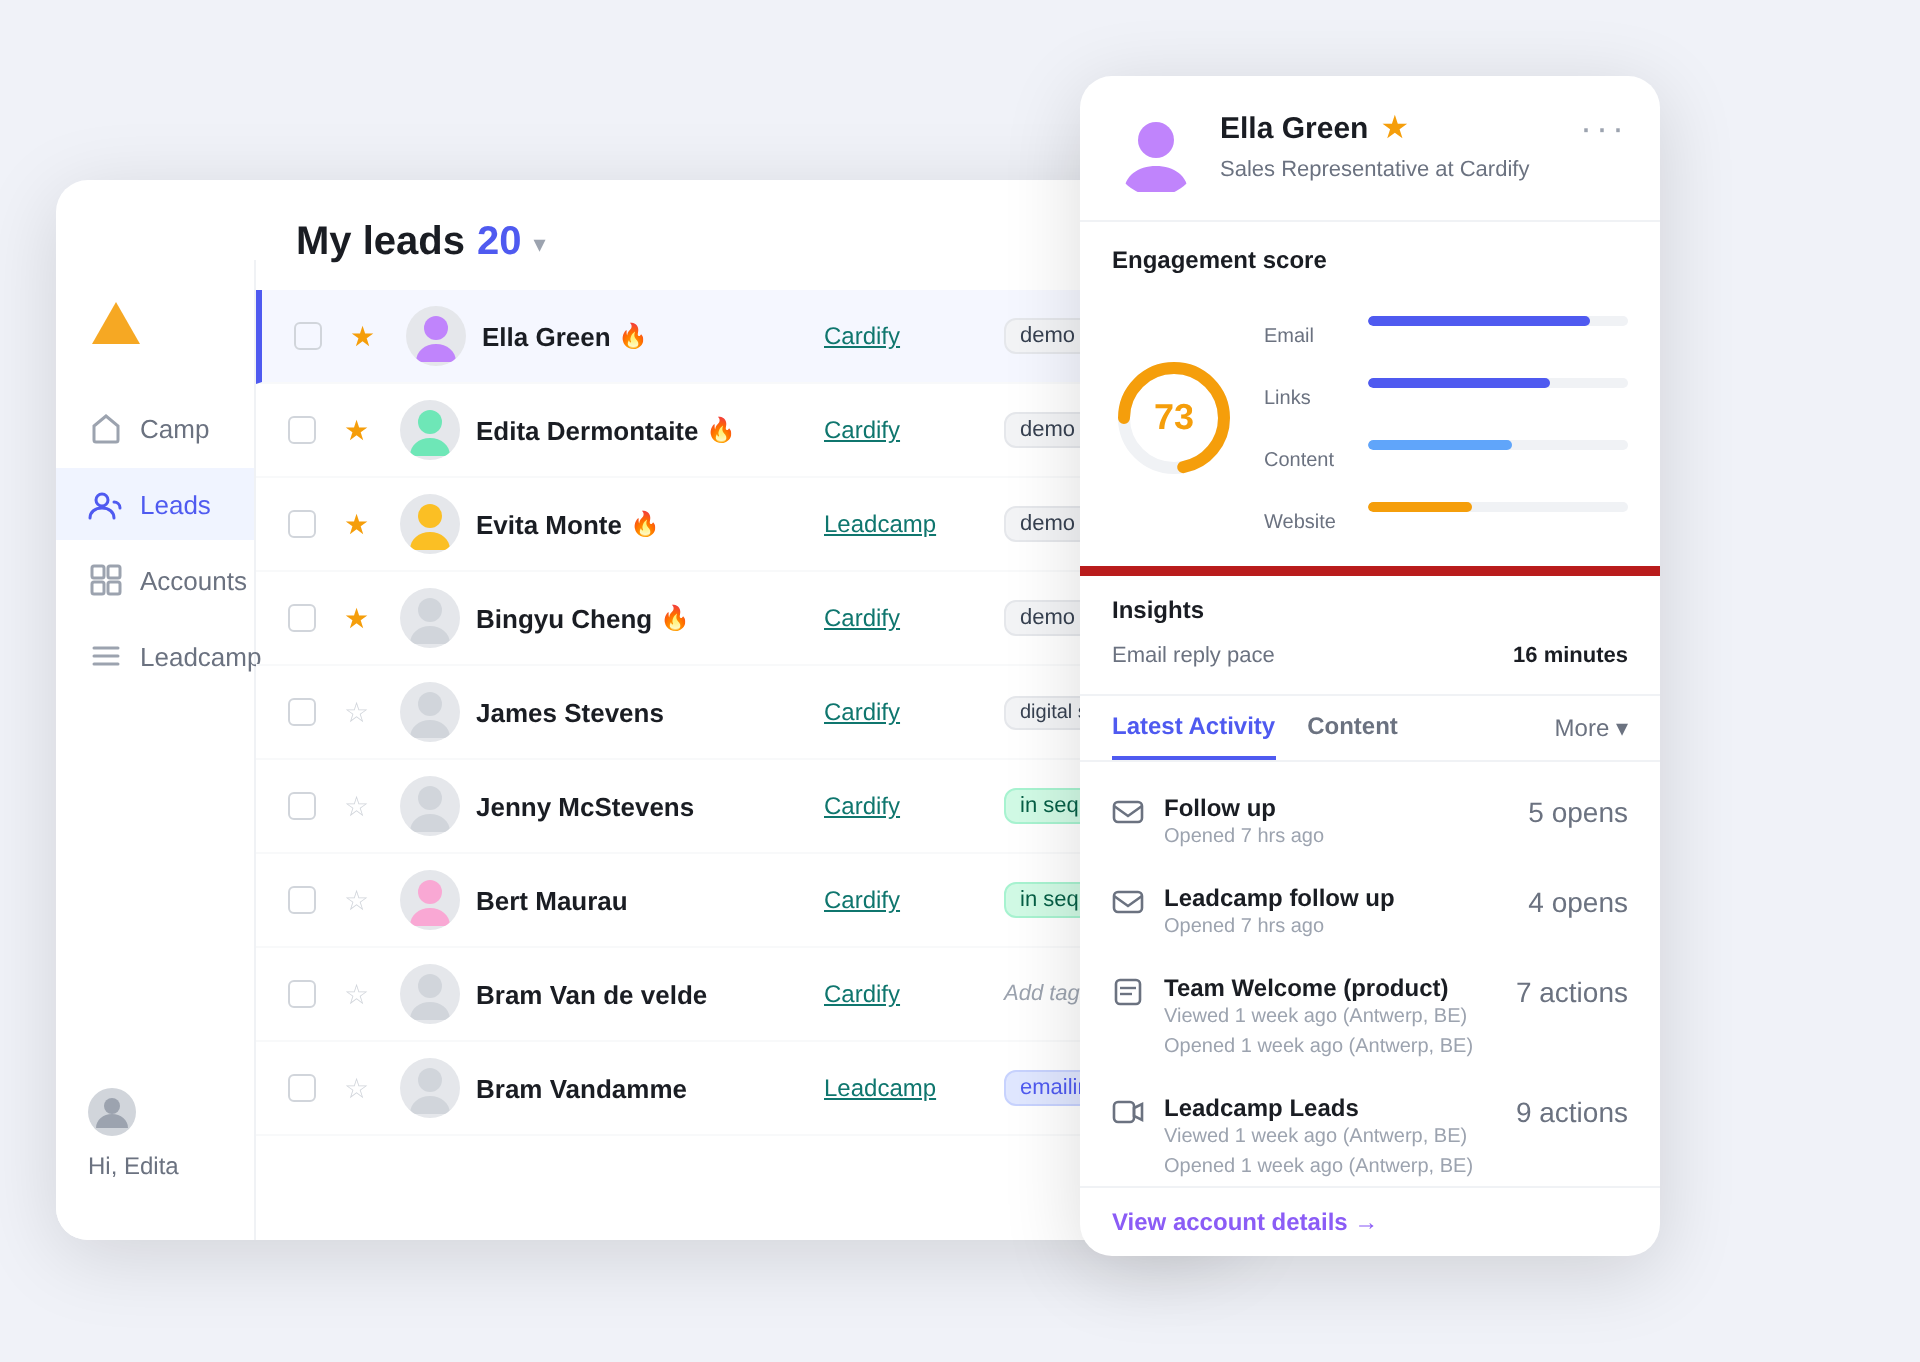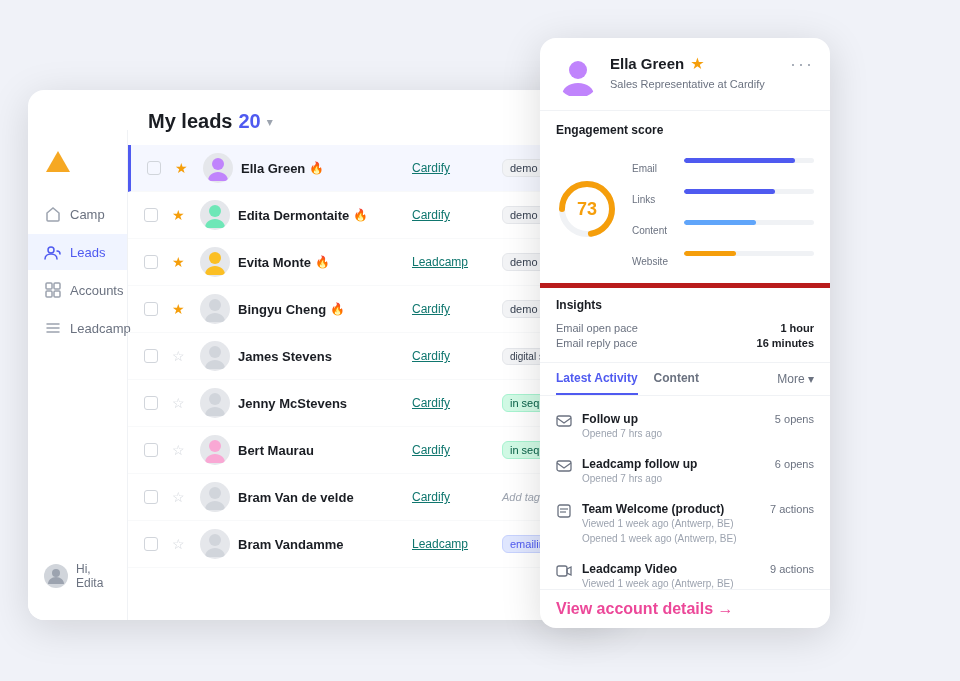--- a/index.html
+++ b/index.html
@@ -71,24 +71,24 @@
       color: #4f5af0;
     }
     .sidebar-item .nav-icon {
       width: 18px;
       height: 18px;
       flex-shrink: 0;
     }
     .sidebar-bottom {
       padding: 12px 16px;
       display: flex;
-      align-items: center;
       gap: 8px;
       font-size: 12px;
       color: #6b7280;
+      flex-direction: column;
     }
     .avatar-small {
       width: 24px;
       height: 24px;
       border-radius: 50%;
       background: #d1d5db;
       overflow: hidden;
       flex-shrink: 0;
     }
 
@@ -386,32 +386,32 @@
       font-size: 12px;
       font-weight: 600;
       color: #1a1d23;
     }
     .activity-sub {
       font-size: 10px;
       color: #9ca3af;
       line-height: 1.5;
     }
     .activity-count {
-      font-size: 11px;
+      font-size: 14px;
       color: #6b7280;
       white-space: nowrap;
       margin-top: 1px;
     }
 
     
     .view-account-link {
       padding: 10px 16px;
       border-top: 1px solid #f0f2f5;
-      font-size: 16px;
-      color: #ec4899;
+      font-size: 12px;
+      color: #8b5cf6;
       font-weight: 600;
       cursor: pointer;
       display: flex;
       align-items: center;
       gap: 4px;
     }
 
     
     .checkbox-empty {
       width: 14px; height: 14px;
@@ -727,24 +727,20 @@
             <div class="score-bar-fill bar-yellow" style="width:40%"></div>
           </div>
         </div>
       </div>
     </div>
   </div>
 
   <div class="insights-section">
     <div class="section-title">Insights</div>
     <div class="insights-row">
-      <span class="insights-label">Email open pace</span>
-      <span class="insights-value">1 hour</span>
-    </div>
-    <div class="insights-row">
       <span class="insights-label">Email reply pace</span>
       <span class="insights-value">16 minutes</span>
     </div>
   </div>
 
   <div class="activity-tabs">
     <div class="activity-tab active">Latest Activity</div>
     <div class="activity-tab">Content</div>
     <div class="activity-tab-more">More ▾</div>
   </div>
@@ -769,21 +765,21 @@
       <div class="activity-icon">
         <svg width="16" height="16" viewBox="0 0 16 16" fill="none">
           <rect x="1" y="3" width="14" height="10" rx="2" stroke="#6b7280" stroke-width="1.3"></rect>
           <path d="M1 5l7 5 7-5" stroke="#6b7280" stroke-width="1.3"></path>
         </svg>
       </div>
       <div class="activity-body">
         <div class="activity-title">Leadcamp follow up</div>
         <div class="activity-sub">Opened 7 hrs ago</div>
       </div>
-      <div class="activity-count">6 opens</div>
+      <div class="activity-count">4 opens</div>
     </div>
 
     <div class="activity-item">
       <div class="activity-icon">
         <svg width="16" height="16" viewBox="0 0 16 16" fill="none">
           <rect x="2" y="2" width="12" height="12" rx="2" stroke="#6b7280" stroke-width="1.3"></rect>
           <line x1="4" y1="6" x2="12" y2="6" stroke="#6b7280" stroke-width="1.2"></line>
           <line x1="4" y1="9" x2="10" y2="9" stroke="#6b7280" stroke-width="1.2"></line>
         </svg>
       </div>
@@ -796,21 +792,21 @@
     </div>
 
     <div class="activity-item">
       <div class="activity-icon">
         <svg width="16" height="16" viewBox="0 0 16 16" fill="none">
           <rect x="1" y="3" width="10" height="10" rx="2" stroke="#6b7280" stroke-width="1.3"></rect>
           <path d="M11 6l4-2v8l-4-2V6z" stroke="#6b7280" stroke-width="1.3"></path>
         </svg>
       </div>
       <div class="activity-body">
-        <div class="activity-title">Leadcamp Video</div>
+        <div class="activity-title">Leadcamp Leads</div>
         <div class="activity-sub">Viewed 1 week ago  (Antwerp, BE)
 Opened 1 week ago  (Antwerp, BE)</div>
       </div>
       <div class="activity-count">9 actions</div>
     </div>
   </div>
 
   <div class="view-account-link">
     <span>View account details →</span>
   </div>

